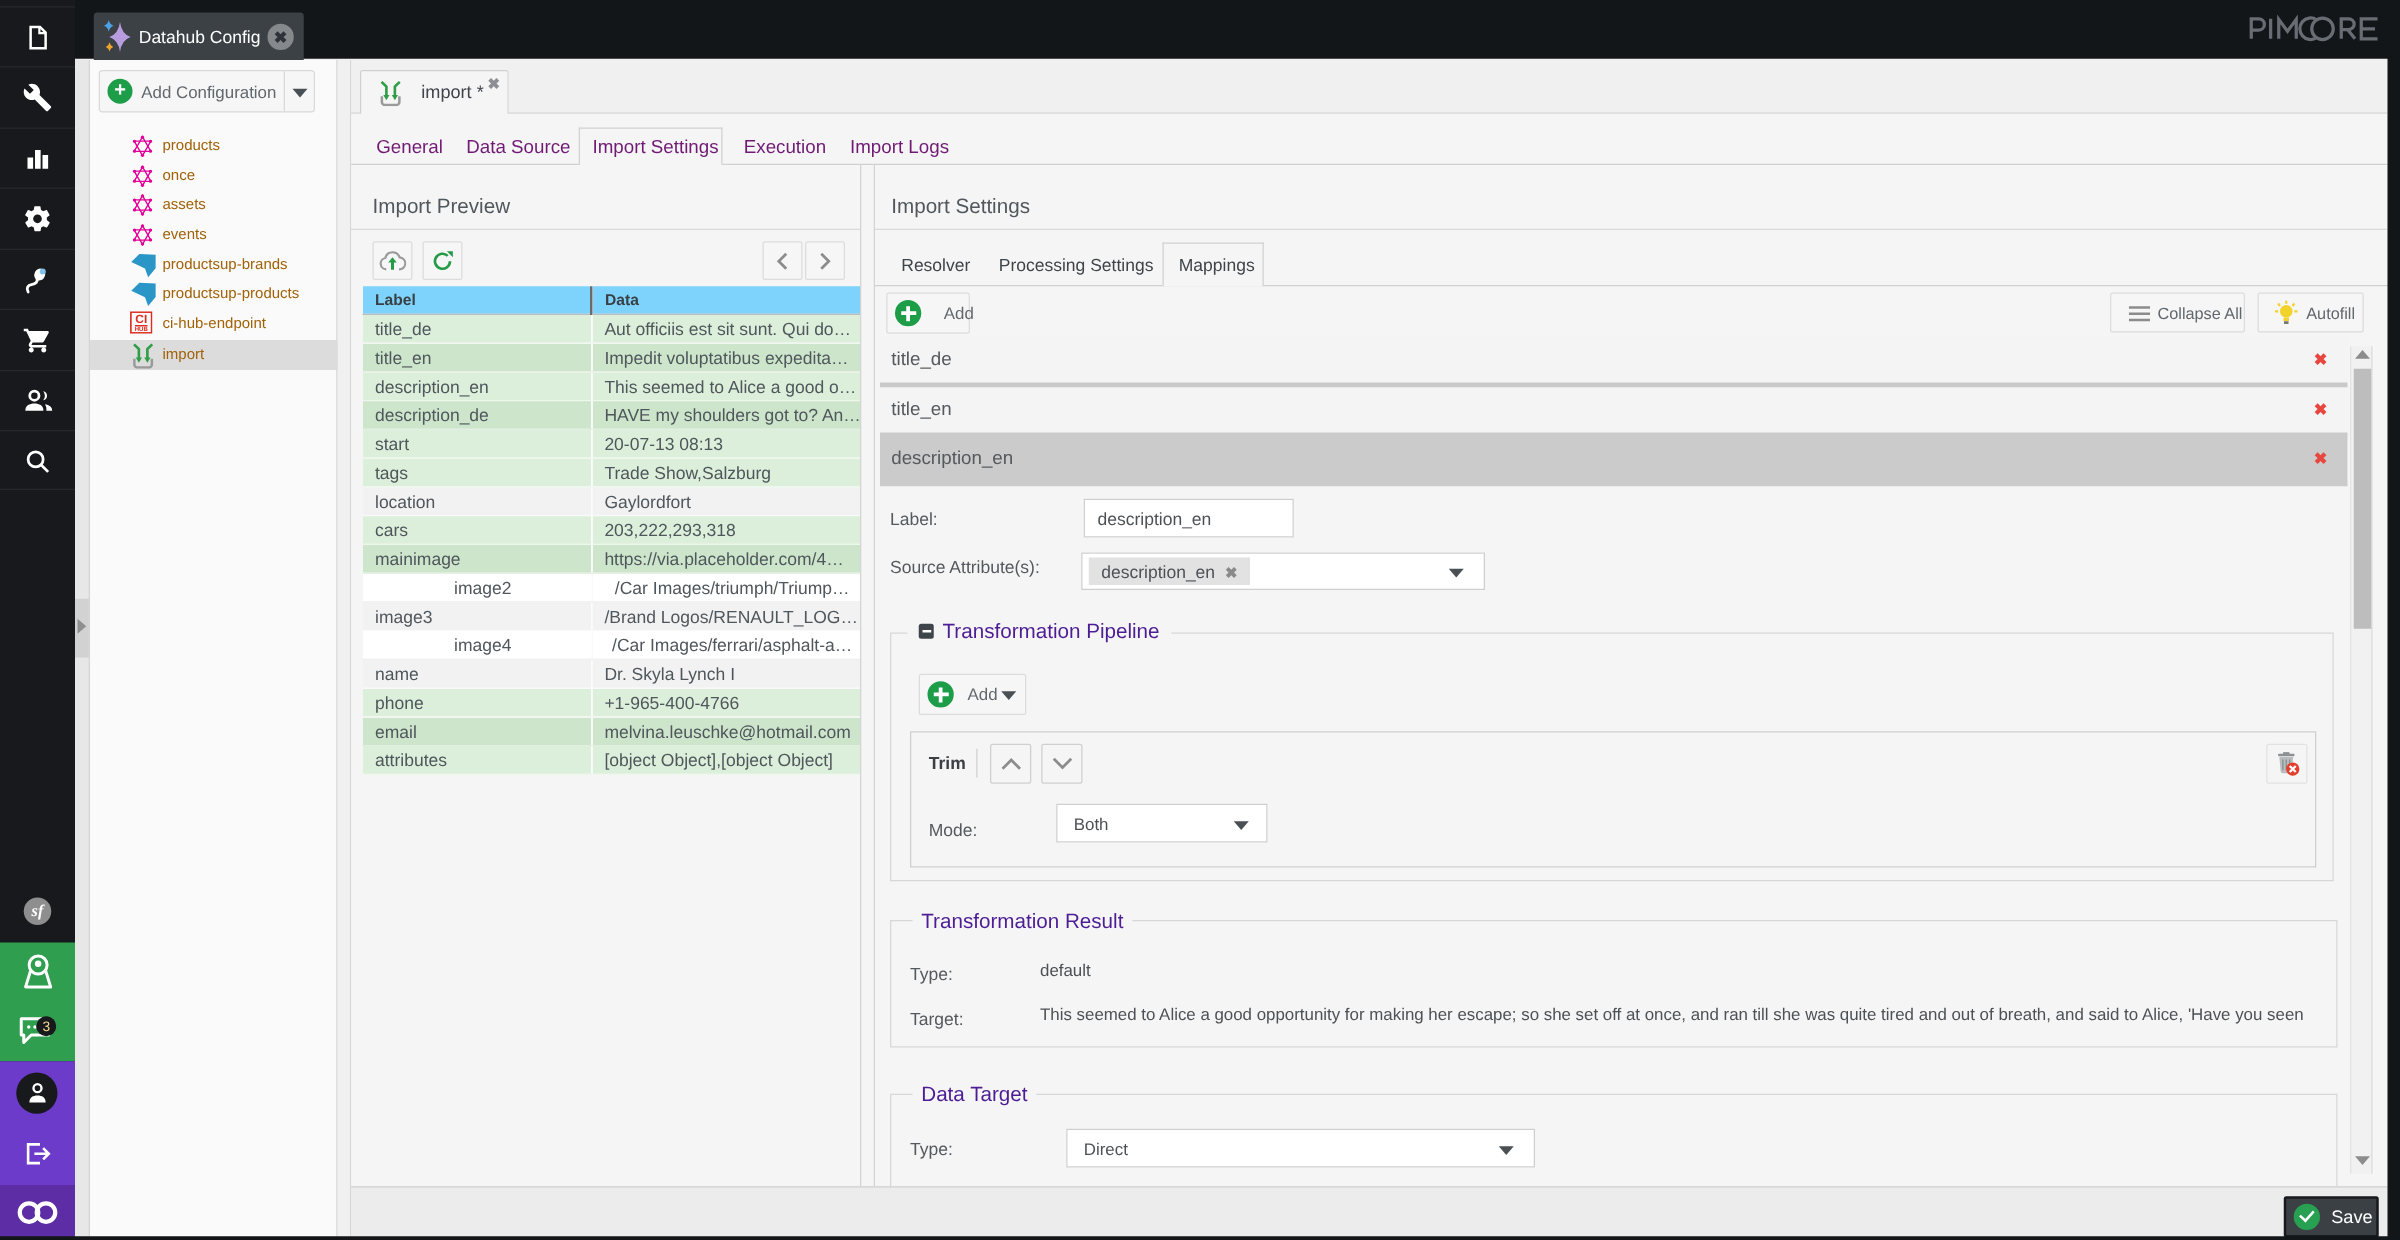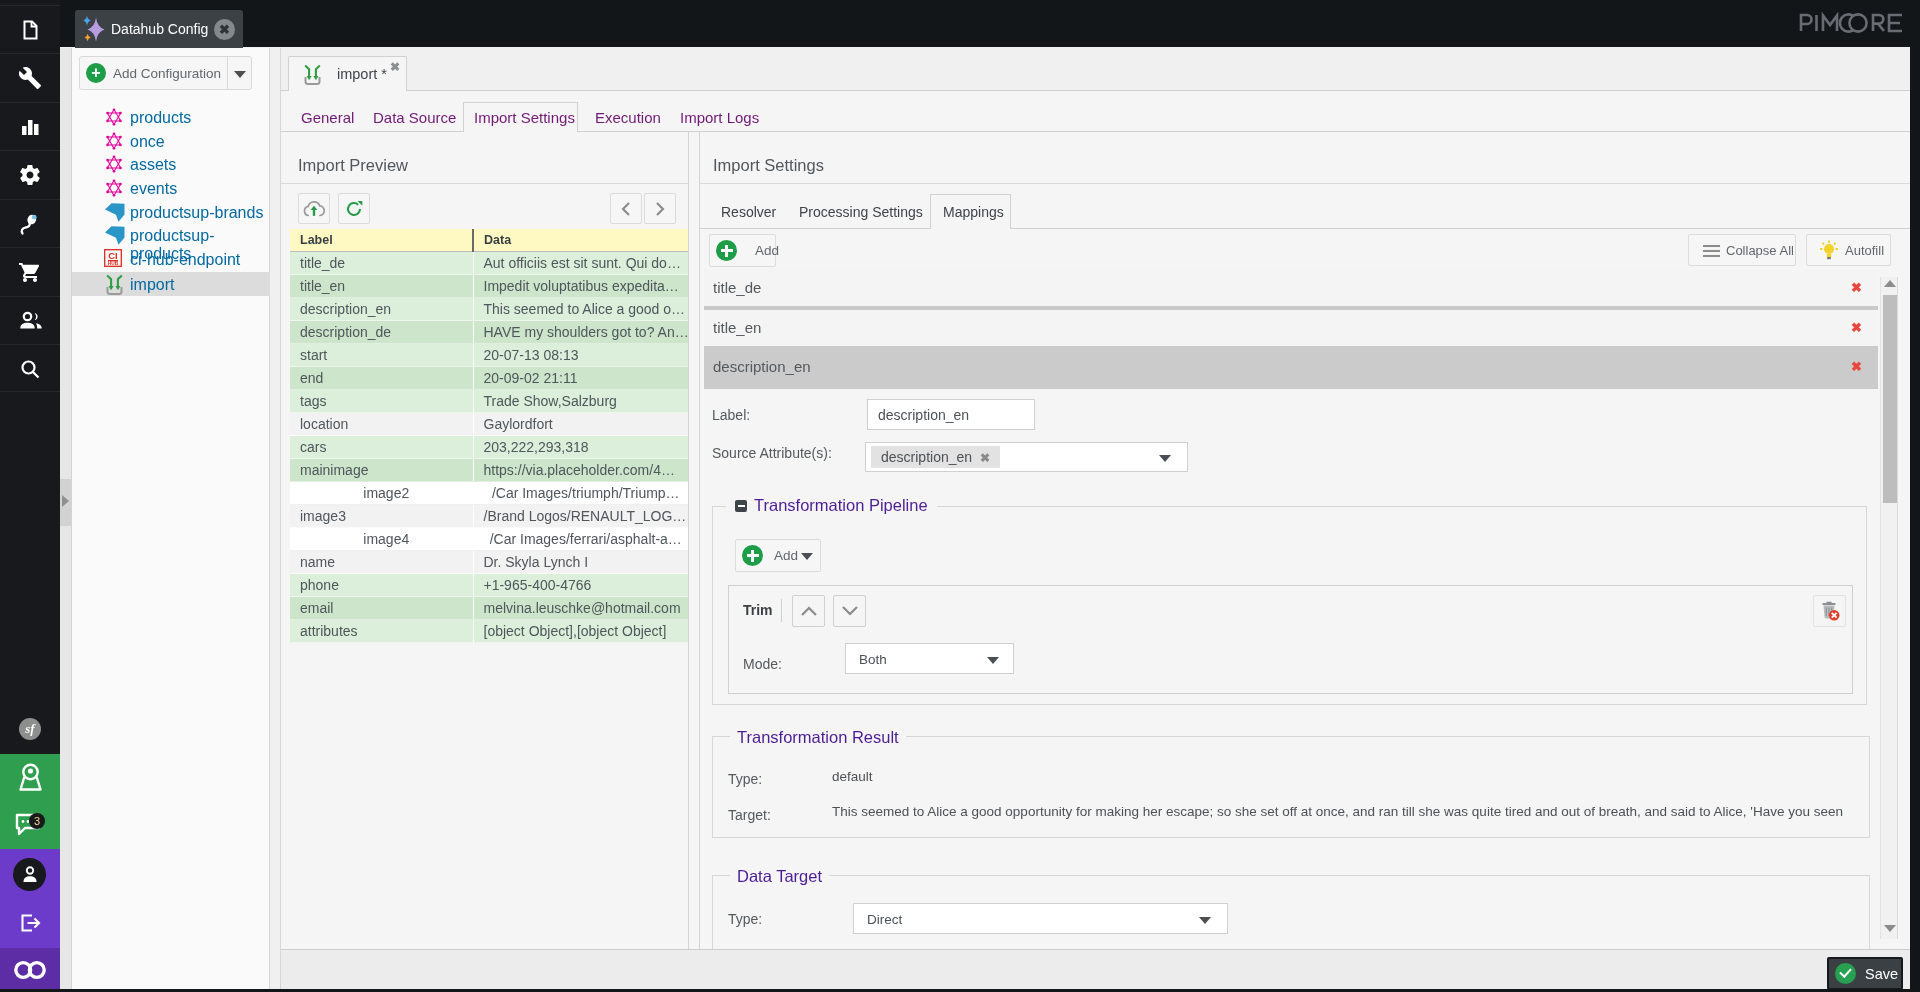--- a/index.html
+++ b/index.html
@@ -24,21 +24,21 @@
 #strip { left:60px; top:48px; width:12px; height:944px; background:#e7e7e7; border-right:1px solid #d4d4d4; }
 #stripgrab { position:absolute; left:0; top:431px; width:11px; height:47px; background:#d2d2d2; }
 #striparrow { position:absolute; left:2px; top:447px; width:0; height:0; border-left:7px solid #8f8f8f; border-top:6px solid transparent; border-bottom:6px solid transparent; }
 
 #treepanel { left:72px; top:48px; width:198px; height:942px; background:#fafafa; border-right:1px solid #d6d6d6; }
 #addcfg { position:absolute; left:7px; top:8px; width:173px; height:34px; background:#f6f6f6; border:1px solid #d9d9d9; border-radius:3px; }
 #addcfg .split { position:absolute; right:23px; top:0; height:32px; border-left:1px solid #d9d9d9; }
 #addcfg .plus { position:absolute; left:6px; top:6px; width:20px; height:20px; border-radius:50%; background:#1d9d48; color:#fff; font-size:16px; font-weight:bold; line-height:19px; text-align:center; }
 #addcfg .lbl { position:absolute; left:33px; top:9px; font-size:13.5px; color:#60676d; }
 #addcfg .caret { position:absolute; right:5px; top:14px; width:0; height:0; border-top:7px solid #4a4f54; border-left:6px solid transparent; border-right:6px solid transparent; }
-.treerow { position:absolute; left:0; width:198px; height:24px; font-size:16px; color:#0369a1; }
+.treerow { position:absolute; left:0; width:198px; height:24px; font-size:12px; color:#a16207; }
 .treerow .ticon { position:absolute; left:32px; top:2px; }
 .treerow .tlabel { position:absolute; left:58px; top:4px; }
 .treerow.sel { background:#dcdcdc; }
 
 #mainarea { left:281px; top:48px; width:1629px; height:942px; background:#f0f0f0; }
 #tabhead { position:absolute; left:0; top:0; width:1629px; height:43px; border-bottom:1px solid #d1d1d1; }
 #importtab { position:absolute; left:7px; top:8px; width:119px; height:36px; background:#f5f5f5; border:1px solid #d1d1d1; border-bottom:none; border-radius:2px 2px 0 0; }
 #importtab .tlabel { position:absolute; left:48px; top:9px; font-size:14.5px; color:#3e444a; }
 #importtab .close { position:absolute; right:6px; top:3px; color:#8b8f93; font-size:12px; font-weight:bold; }
 #content { position:absolute; left:0; top:43px; width:1629px; height:858px; background:#f5f5f5; }
@@ -50,21 +50,21 @@
 #leftpanel { position:absolute; left:0; top:41px; width:408px; height:817px; border-right:1px solid #d4d4d4; }
 #rightpanel { position:absolute; left:418px; top:41px; width:1211px; height:817px; border-left:1px solid #d4d4d4; }
 .ptitle { position:absolute; left:17px; top:24px; font-size:16.5px; color:#51575d; }
 .prule { position:absolute; left:0; top:51px; width:100%; border-top:1px solid #dadada; }
 
 .tbtn { position:absolute; top:61px; width:32px; height:31px; background:#f6f6f6; border:1px solid #dcdcdc; border-radius:2px; }
 .tbtn svg { position:absolute; left:50%; top:50%; transform:translate(-50%,-50%); }
 #ptable { position:absolute; left:9px; top:97px; width:398px; border-collapse:collapse; font-size:14px; color:#4f565c; table-layout:fixed; }
 #ptable td { padding:0 0 0 10px; height:23px; overflow:hidden; white-space:nowrap; }
 #ptable .c1 { width:183px; }
-#ptable .hd td { background:#fef9c3; color:#3a3f44; font-size:12.5px; font-weight:bold; height:22px; border-bottom:1px solid #bdbdbd; }
+#ptable .hd td { background:#7dd3fc; color:#3a3f44; font-size:12.5px; font-weight:bold; height:22px; border-bottom:1px solid #bdbdbd; }
 #ptable .hd .c2 { border-left:2px solid #6a6a6a; }
 #ptable tr.gl td { background:#dcefda; border-bottom:1px solid #edf7ec; }
 #ptable tr td.c2 { border-left:1px solid rgba(255,255,255,0.85); }
 #ptable tr.gd td { background:#cde6cb; border-bottom:1px solid #e0efdf; }
 #ptable tr.wl td { background:#ffffff; border-bottom:1px solid #f0f0f0;text-align:center; }
 #ptable tr.wd td { background:#f2f2f2; border-bottom:1px solid #fafafa; }
 
 #rtabs { position:absolute; left:0; top:62px; width:1211px; height:35px; border-bottom:1px solid #d1d1d1; font-size:14px; color:#3e444a; }
 #rtabs .t { position:absolute; top:10px; }
 #rtabs .active { position:absolute; left:230px; top:0; width:81px; height:35px; background:#f5f5f5; border:1px solid #d1d1d1; border-bottom:none; }
@@ -367,24 +367,20 @@
               <td class="c2">This seemed to Alice a good o…</td>
             </tr>
         <tr class="gd">
               <td class="c1">description_de</td>
               <td class="c2">HAVE my shoulders got to? An…</td>
             </tr>
         <tr class="gl">
               <td class="c1">start</td>
               <td class="c2">20-07-13 08:13</td>
             </tr>
-        <tr class="gd">
-              <td class="c1">end</td>
-              <td class="c2">20-09-02 21:11</td>
-            </tr>
         <tr class="gl">
               <td class="c1">tags</td>
               <td class="c2">Trade Show,Salzburg</td>
             </tr>
         <tr class="wd">
               <td class="c1">location</td>
               <td class="c2">Gaylordfort</td>
             </tr>
         <tr class="gl">
               <td class="c1">cars</td>

